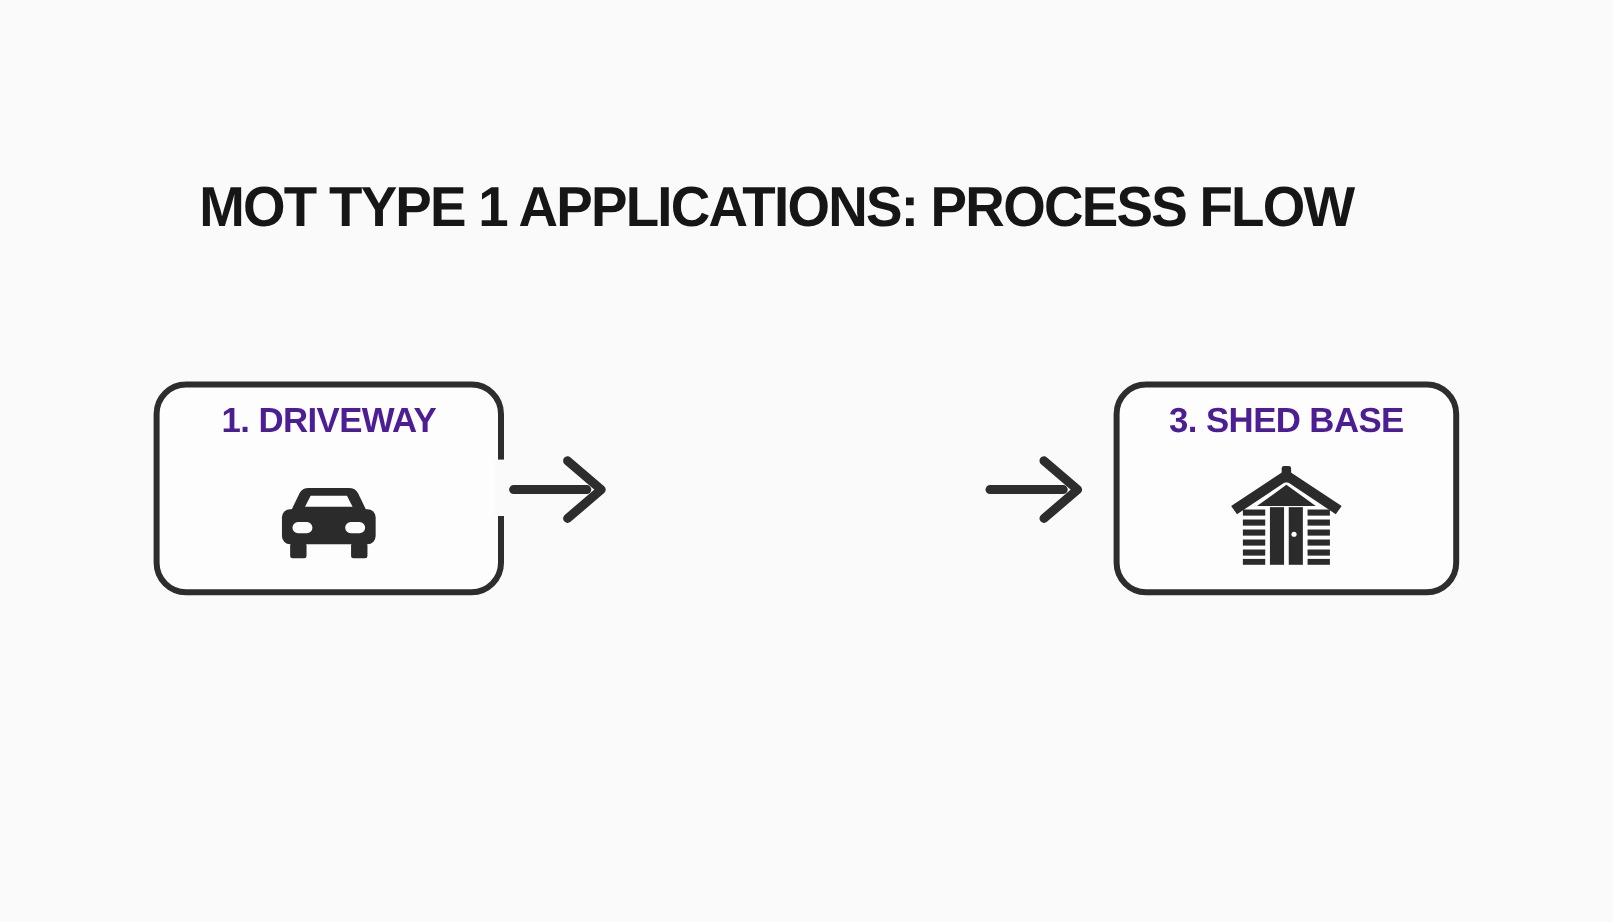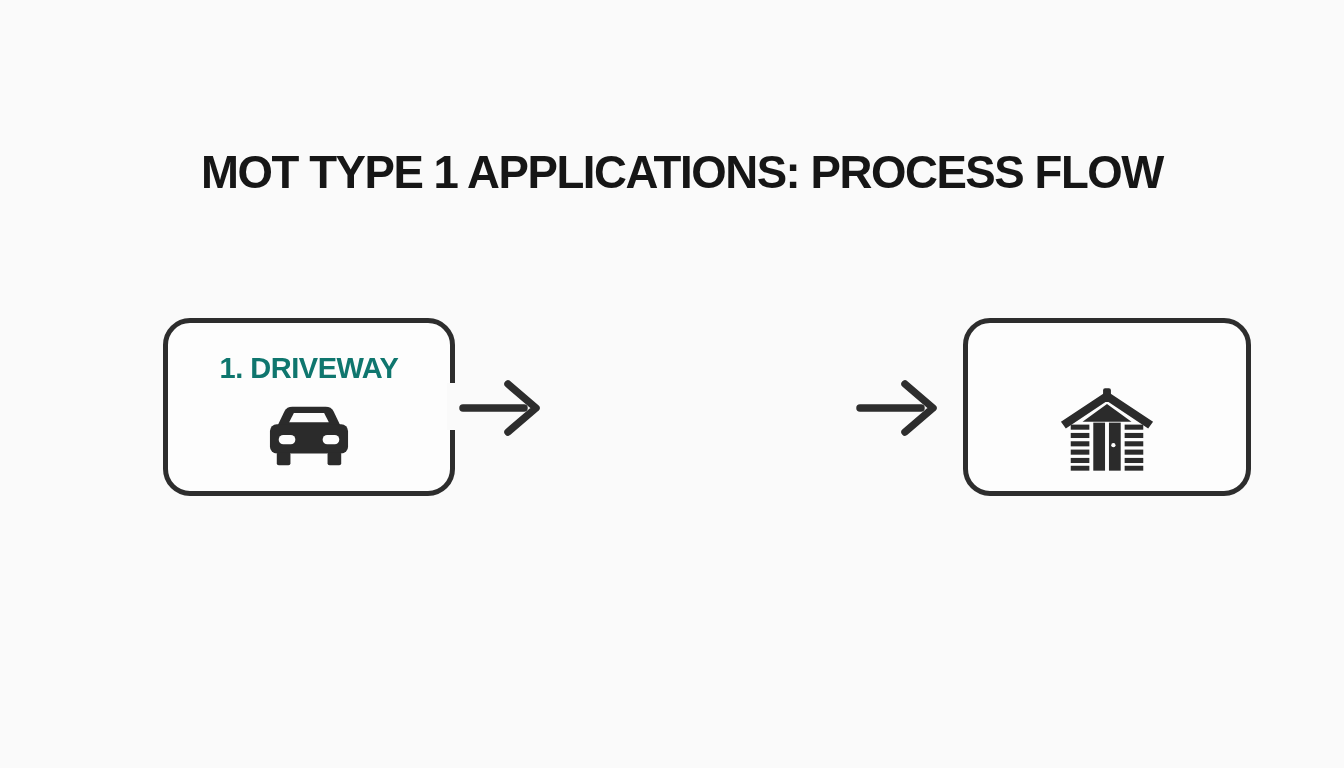--- a/index.html
+++ b/index.html
@@ -7,21 +7,20 @@
   body {
     font-family: "Liberation Sans", sans-serif;
     background: #fafafa;
     position: relative;
     overflow: hidden;
   }
   .canvas {
     position: absolute;
     inset: 0;
     background: #fafafa;
-    margin-left: 35px;
   }
   .title {
     position: absolute;
     left: 166px;
     top: 144px;
     font-size: 47px;
     font-weight: 700;
     letter-spacing: -1.5px;
     color: #161616;
     white-space: nowrap;
@@ -34,28 +33,28 @@
     height: 178px;
     background: #fdfdfd;
     border: 5px solid #2d2d2d;
     border-radius: 27px;
   }
   .box-1 { left: 128px; width: 292px; }
   .box-2 { left: 528px; width: 292px; }
   .box-3 { left: 928px; width: 288px; }
   .step-label {
     position: absolute;
-    top: 29px;
+    top: 12px;
     left: 0;
     width: 100%;
     text-align: center;
     font-size: 29px;
     font-weight: 700;
     letter-spacing: -0.5px;
-    color: #0f766e;
+    color: #4c1d95;
     white-space: nowrap;
   }
   .border-gap {
     position: absolute;
     right: -6px;
     top: 60px;
     width: 9px;
     height: 47px;
     background: #fafafa;
   }
@@ -112,20 +111,21 @@
   <span class="arrow arrow-2">
     <svg width="84" height="56" viewBox="0 0 84 56">
       <g fill="none" stroke="#2d2d2d" stroke-width="7.5" stroke-linecap="round" stroke-linejoin="round">
         <path d="M5,28 H66"></path>
         <path d="M50,4 L78,28 L50,52"></path>
       </g>
     </svg>
   </span>
 
   <div class="step-box box-3">
+    <div class="step-label">3. SHED BASE</div>
     <span class="step-icon shed-icon">
       <svg width="98" height="83" viewBox="0 0 100 84">
         <g fill="#2b2b2b">
           <rect x="46" y="0" width="8" height="14" rx="2"></rect>
           <path d="M50,3 L97,34 L92,41 L50,13 L8,41 L3,34 z"></path>
           <path d="M50,16 L75,34 L25,34 z"></path>
 
           <rect x="13" y="37" width="19" height="5.2"></rect>
           <rect x="13" y="45.5" width="19" height="5.2"></rect>
           <rect x="13" y="54" width="19" height="5.2"></rect>

